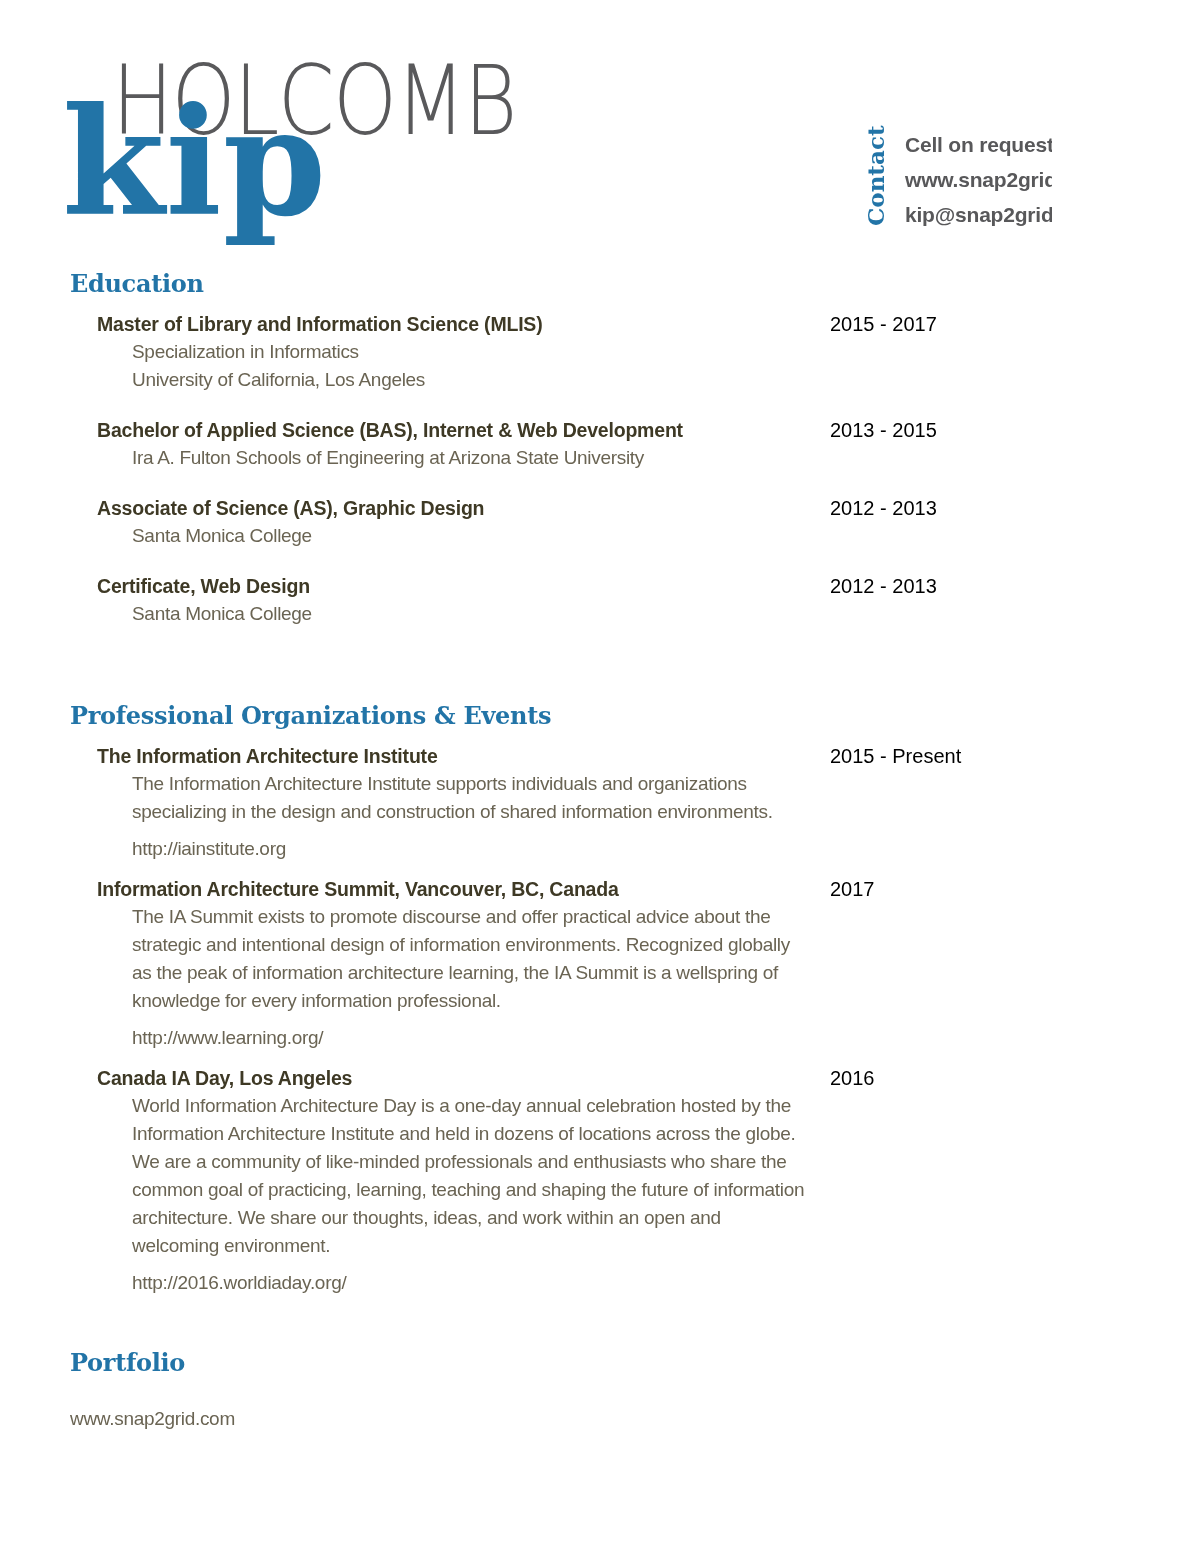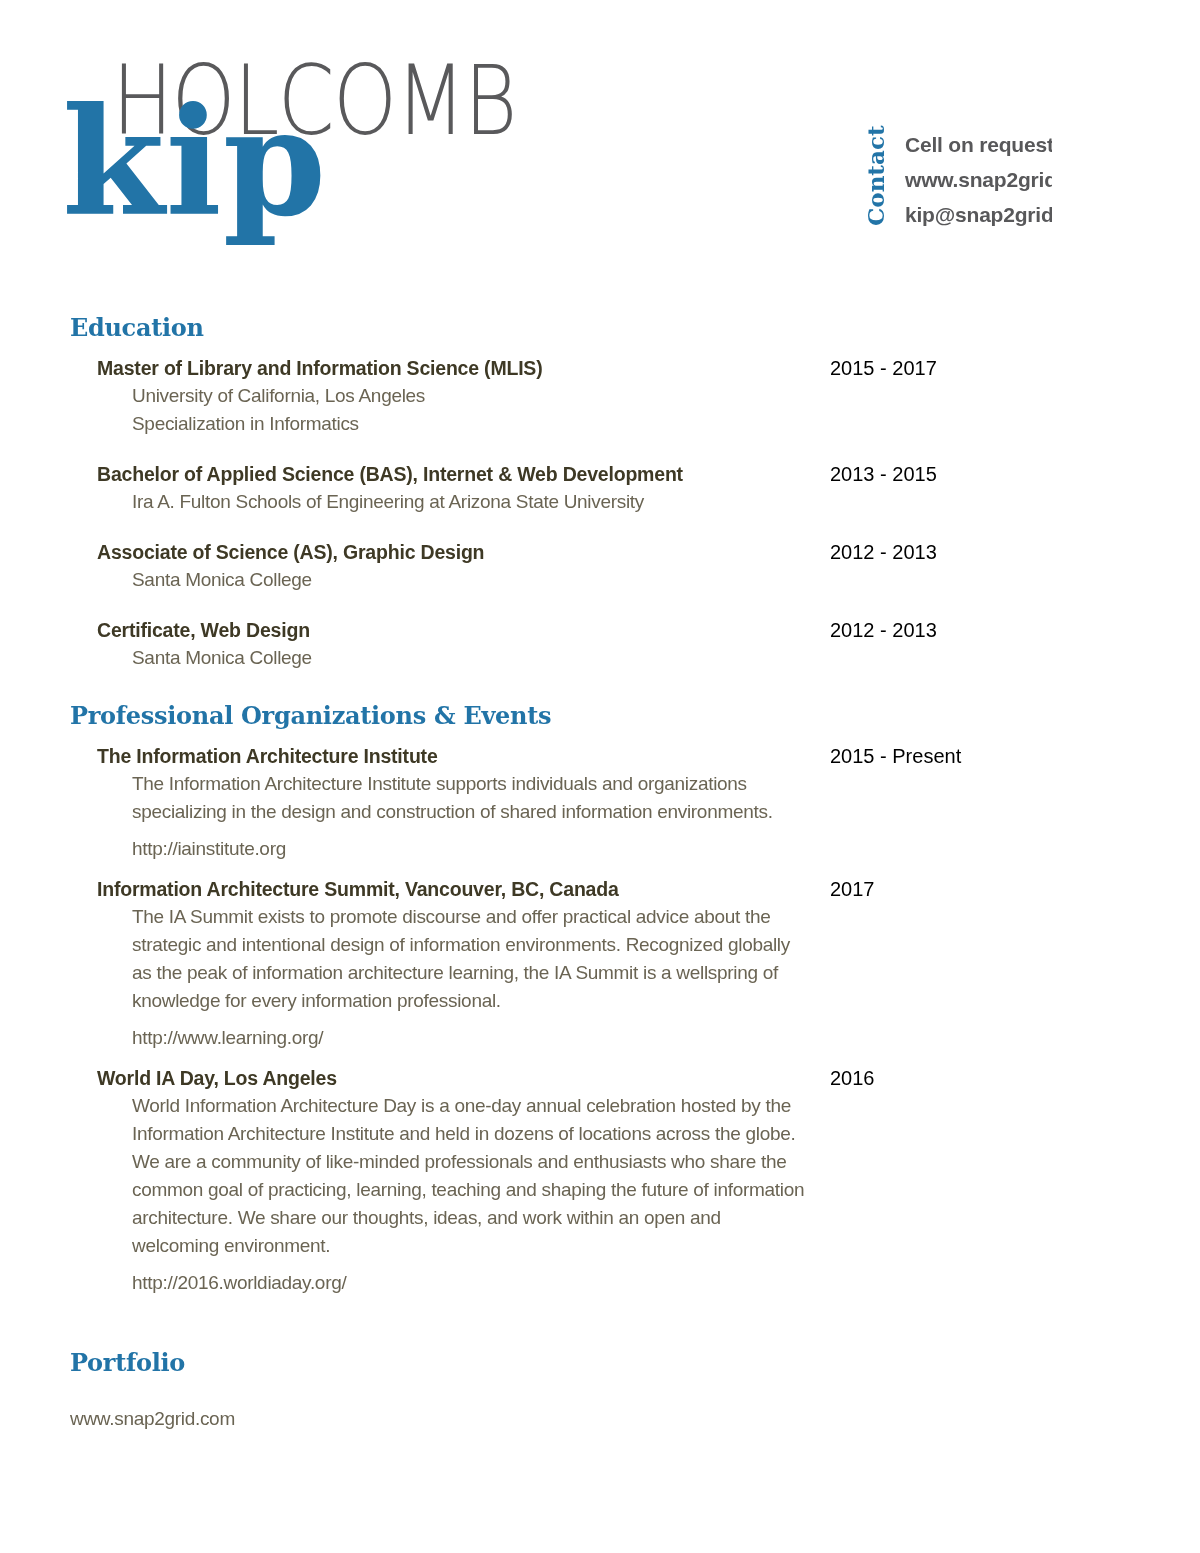--- a/index.html
+++ b/index.html
@@ -57,21 +57,21 @@
     top: 127px;
     font-weight: bold;
     font-size: 21px;
     line-height: 35px;
     color: #58585a;
     letter-spacing: -0.2px;
   }
 
   
   .section { position: absolute; left: 70px; width: 1070px; }
-  .section-education { top: 270px; margin-top: 44px; }
+  .section-education { top: 270px; }
   .section-organizations { top: 702px; }
   .section-portfolio { top: 1349px; }
 
   .section-title {
     font-family: "DejaVu Serif", serif;
     font-weight: bold;
     font-size: 24px;
     line-height: 28px;
     color: #2274a7;
     letter-spacing: -0.3px;
@@ -141,22 +141,22 @@
     </div>
   </header>
 
   <section class="section section-education">
     <h2 class="section-title">Education</h2>
 
     <div class="entry edu-entry">
       <div class="entry-title">Master of Library and Information Science (MLIS)</div>
       <div class="entry-dates">2015 - 2017</div>
       <div class="entry-lines">
+        <div class="entry-line">Specialization in Informatics</div>
         <div class="entry-line">University of California, Los Angeles</div>
-        <div class="entry-line">Specialization in Informatics</div>
       </div>
     </div>
 
     <div class="entry edu-entry">
       <div class="entry-title">Bachelor of Applied Science (BAS), Internet &amp; Web Development</div>
       <div class="entry-dates">2013 - 2015</div>
       <div class="entry-lines">
         <div class="entry-line">Ira A. Fulton Schools of Engineering at Arizona State University</div>
       </div>
     </div>
@@ -193,21 +193,21 @@
     <div class="entry org-entry">
       <div class="entry-title">Information Architecture Summit, Vancouver, BC, Canada</div>
       <div class="entry-dates">2017</div>
       <div class="entry-desc">
         <p>The IA Summit exists to promote discourse and offer practical advice about the strategic and intentional design of information environments. Recognized globally as the peak of information architecture learning, the IA Summit is a wellspring of knowledge for every information professional.</p>
       </div>
       <a class="entry-link">http://www.learning.org/</a>
     </div>
 
     <div class="entry org-entry">
-      <div class="entry-title">World IA Day, Los Angeles</div>
+      <div class="entry-title">Canada IA Day, Los Angeles</div>
       <div class="entry-dates">2016</div>
       <div class="entry-desc">
         <p>World Information Architecture Day is a one-day annual celebration hosted by the Information Architecture Institute and held in dozens of locations across the globe.</p>
         <p>We are a community of like-minded professionals and enthusiasts who share the common goal of practicing, learning, teaching and shaping the future of information architecture. We share our thoughts, ideas, and work within an open and welcoming environment.</p>
       </div>
       <a class="entry-link">http://2016.worldiaday.org/</a>
     </div>
   </section>
 
   <section class="section section-portfolio">

